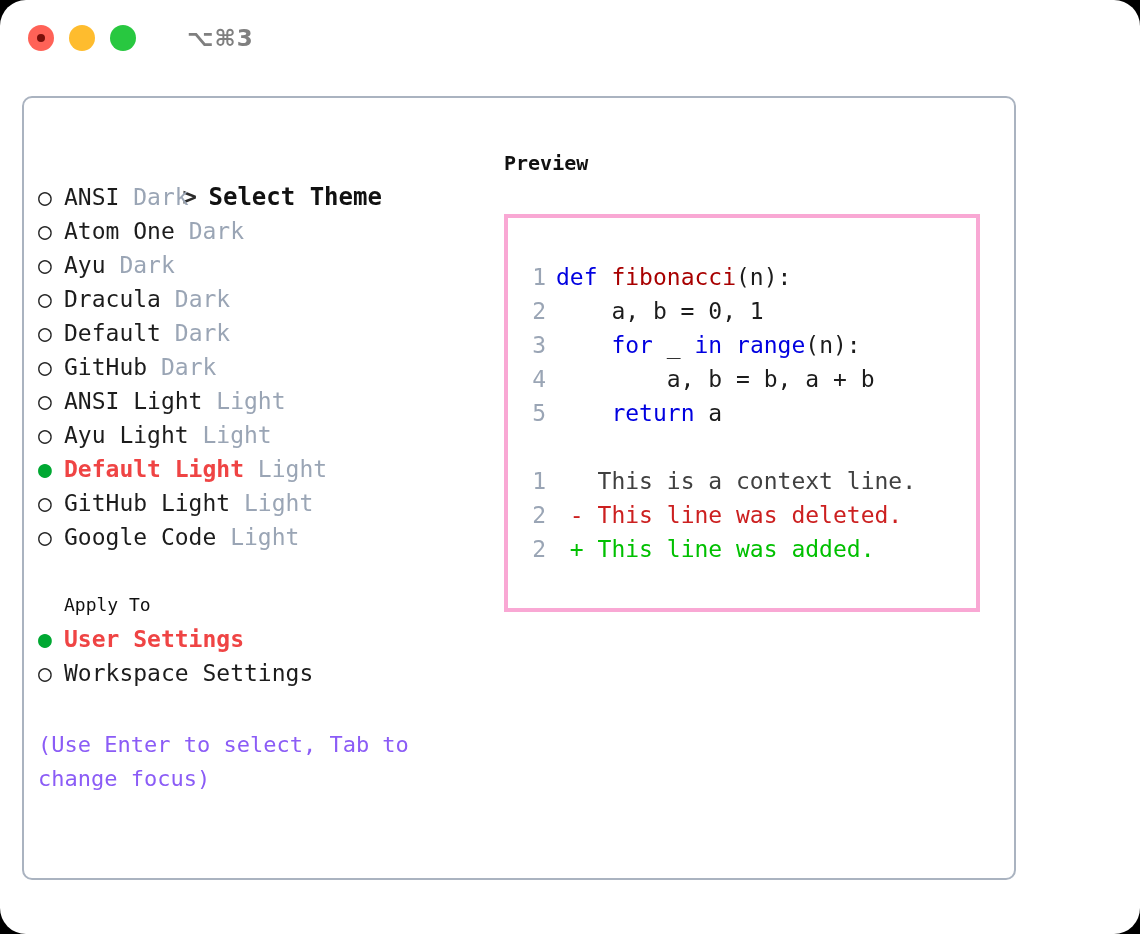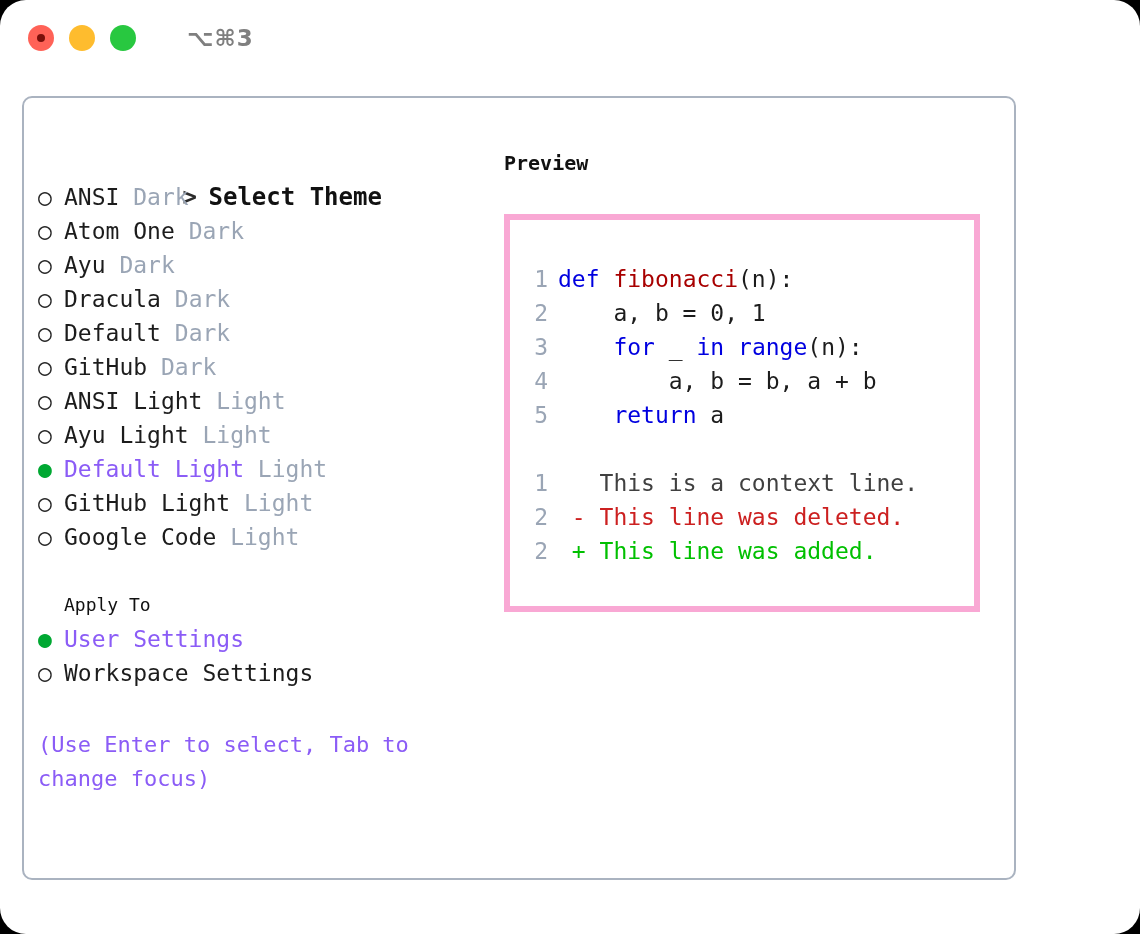--- a/index.html
+++ b/index.html
@@ -109,21 +109,21 @@
   }
 
   .marker {
     display: inline-block;
     width: 26px;
     color: #2b2b2b;
   }
   .marker.sel { color: #00a832; }
 
   .label      { color: #1c1c1c; }
-  .label.sel  { color: #8b5cf6; }
+  .label.sel  { color: #ef4444; font-weight: bold; }
   .variant    { color: #9aa5b5; }
 
   .spacer { height: 34px; }
 
   .section-title {
     height: 34px;
     line-height: 34px;
     font-size: 18px;
     color: #111111;
     padding-left: 26px;
@@ -150,21 +150,21 @@
     font-size: 20px;
     font-weight: bold;
     color: #111111;
     line-height: 34px;
     white-space: pre;
   }
   .preview-box {
     margin-top: 34px;
     width: 476px;
     height: 398px;
-    border: 6px solid #f9a8d4;
+    border: 4px solid #f9a8d4;
     box-sizing: border-box;
     background: #ffffff;
     position: relative;
   }
   .code-area {
     position: absolute;
     left: 12px;
     top: 42px;
     right: 8px;
   }

